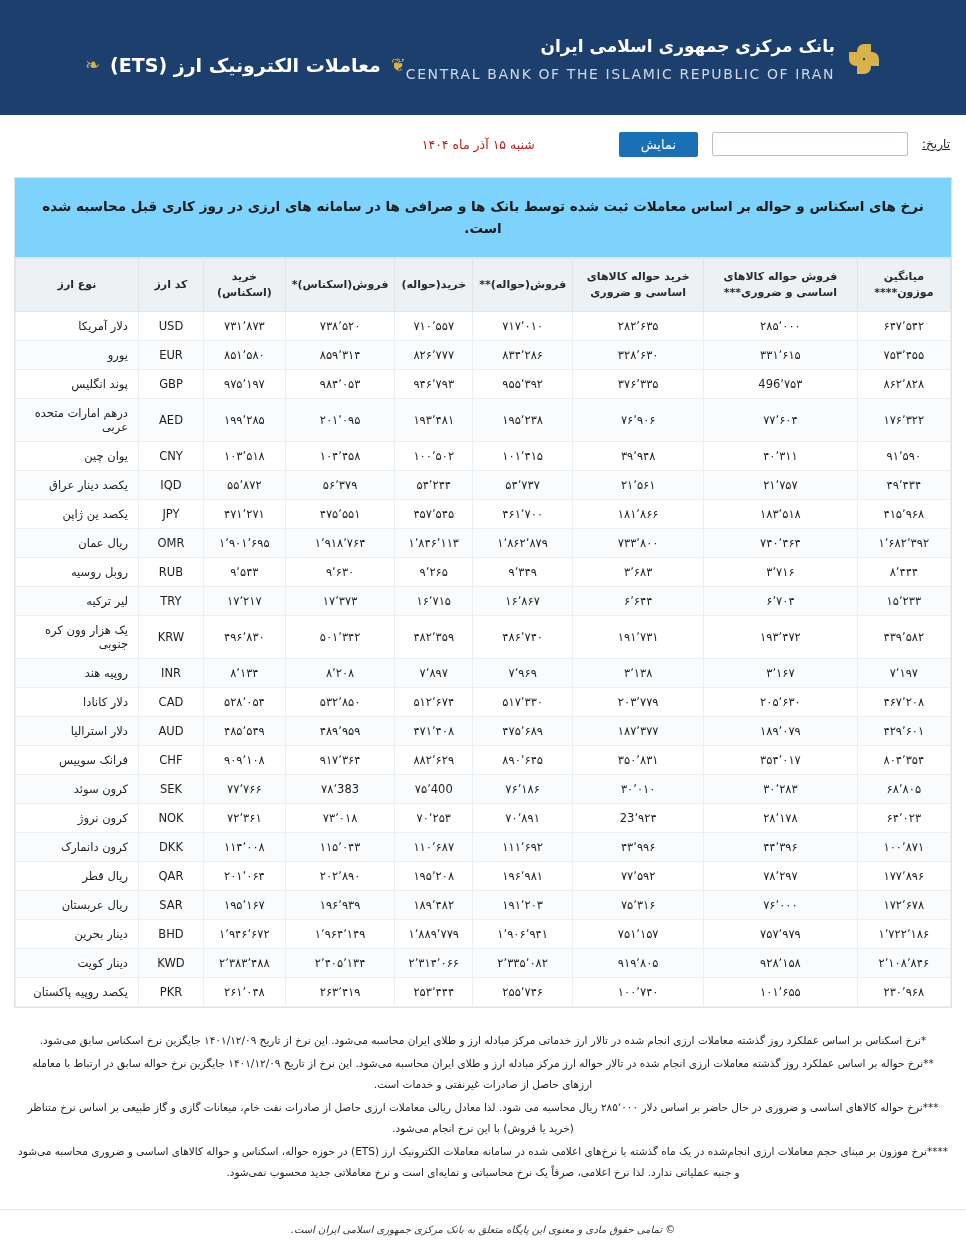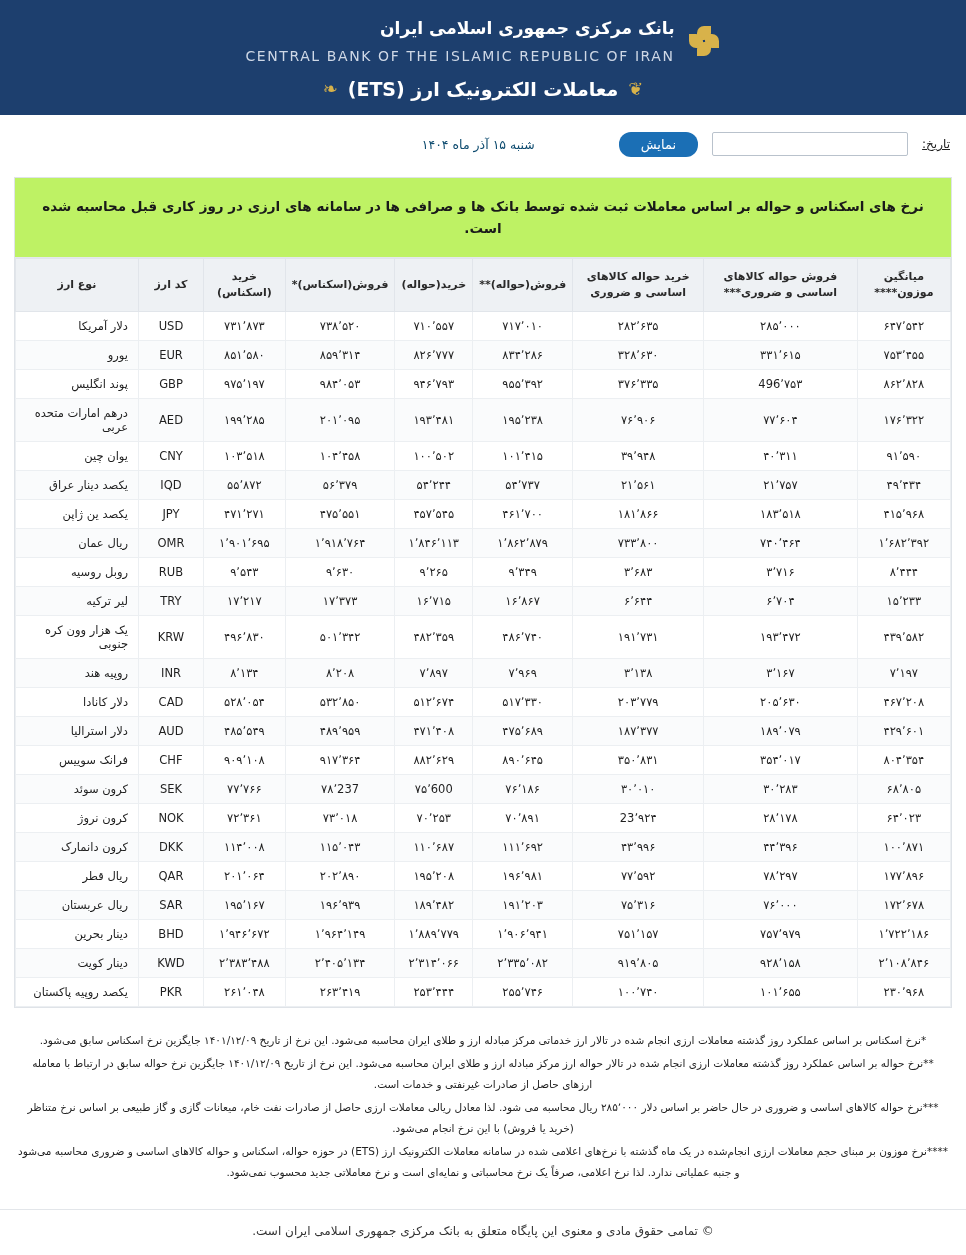--- a/index.html
+++ b/index.html
@@ -16,21 +16,21 @@
 
   
   .header {
     background: #1d3f6e;
     height: 115px;
     position: relative;
     overflow: hidden;
   }
   .header-inner {
     display: flex;
-    flex-direction: column;
+    flex-direction: row;
     align-items: center;
     justify-content: center;
     height: 100%;
   }
   .bank-logo-row {
     display: flex;
     align-items: center;
     gap: 12px;
     margin-top: 2px;
   }
@@ -100,40 +100,40 @@
     background: #fff;
     font-size: 12px;
     padding: 0 6px;
     box-sizing: border-box;
     font-family: "DejaVu Sans", "Liberation Sans", sans-serif;
   }
   .show-btn {
     background: #1b6fb5;
     color: #fff;
     border: none;
-    border-radius: 12px;
+    border-radius: 2px;
     font-size: 13px;
     padding: 5px 22px;
     cursor: pointer;
     font-family: "DejaVu Sans", "Liberation Sans", sans-serif;
   }
   .date-display {
     font-size: 12.5px;
-    color: #0c4a6e;
+    color: #b91c1c;
     margin-right: 70px;
   }
 
   
   .panel {
     margin: 4px 14px 0 14px;
     border: 1px solid #dfe3e8;
     background: #fff;
   }
   .panel-title {
-    background: #bef264;
+    background: #7dd3fc;
     text-align: center;
     font-size: 13.5px;
     font-weight: bold;
     color: #1a1a1a;
     padding: 18px 20px;
     line-height: 1.6;
     border-bottom: 1px solid #e4e8ec;
   }
 
   
@@ -179,22 +179,23 @@
     line-height: 2.0;
     text-align: center;
   }
   .notes p { margin: 0 0 2px 0; }
 
   .footer {
     margin-top: 26px;
     border-top: 1px solid #e3e6ea;
     padding: 14px 0 16px 0;
     text-align: center;
-    font-size: 12px;
+    font-size: 10px;
     color: #333;
+    font-style: italic;
   }
 </style>
 </head>
 <body>
 
 <div class="header">
   <div class="header-inner">
     <div class="bank-logo-row">
       <div class="logo-mark">
         <span class="petal p1"></span>
@@ -403,22 +404,22 @@
           <td>۹۱۷٬۳۶۴</td>
           <td>۹۰۹٬۱۰۸</td>
           <td class="col-code">CHF</td>
           <td class="name">فرانک سوییس</td>
         </tr>
         <tr>
           <td>۶۸٬۸۰۵</td>
           <td>۳۰٬۲۸۳</td>
           <td>۳۰٬۰۱۰</td>
           <td>۷۶٬۱۸۶</td>
-          <td>۷۵٬600</td>
-          <td>۷۸٬237</td>
+          <td>۷۵٬400</td>
+          <td>۷۸٬383</td>
           <td>۷۷٬۷۶۶</td>
           <td class="col-code">SEK</td>
           <td class="name">کرون سوئد</td>
         </tr>
         <tr>
           <td>۶۴٬۰۲۳</td>
           <td>۲۸٬۱۷۸</td>
           <td>23٬۹۲۴</td>
           <td>۷۰٬۸۹۱</td>
           <td>۷۰٬۲۵۳</td>

